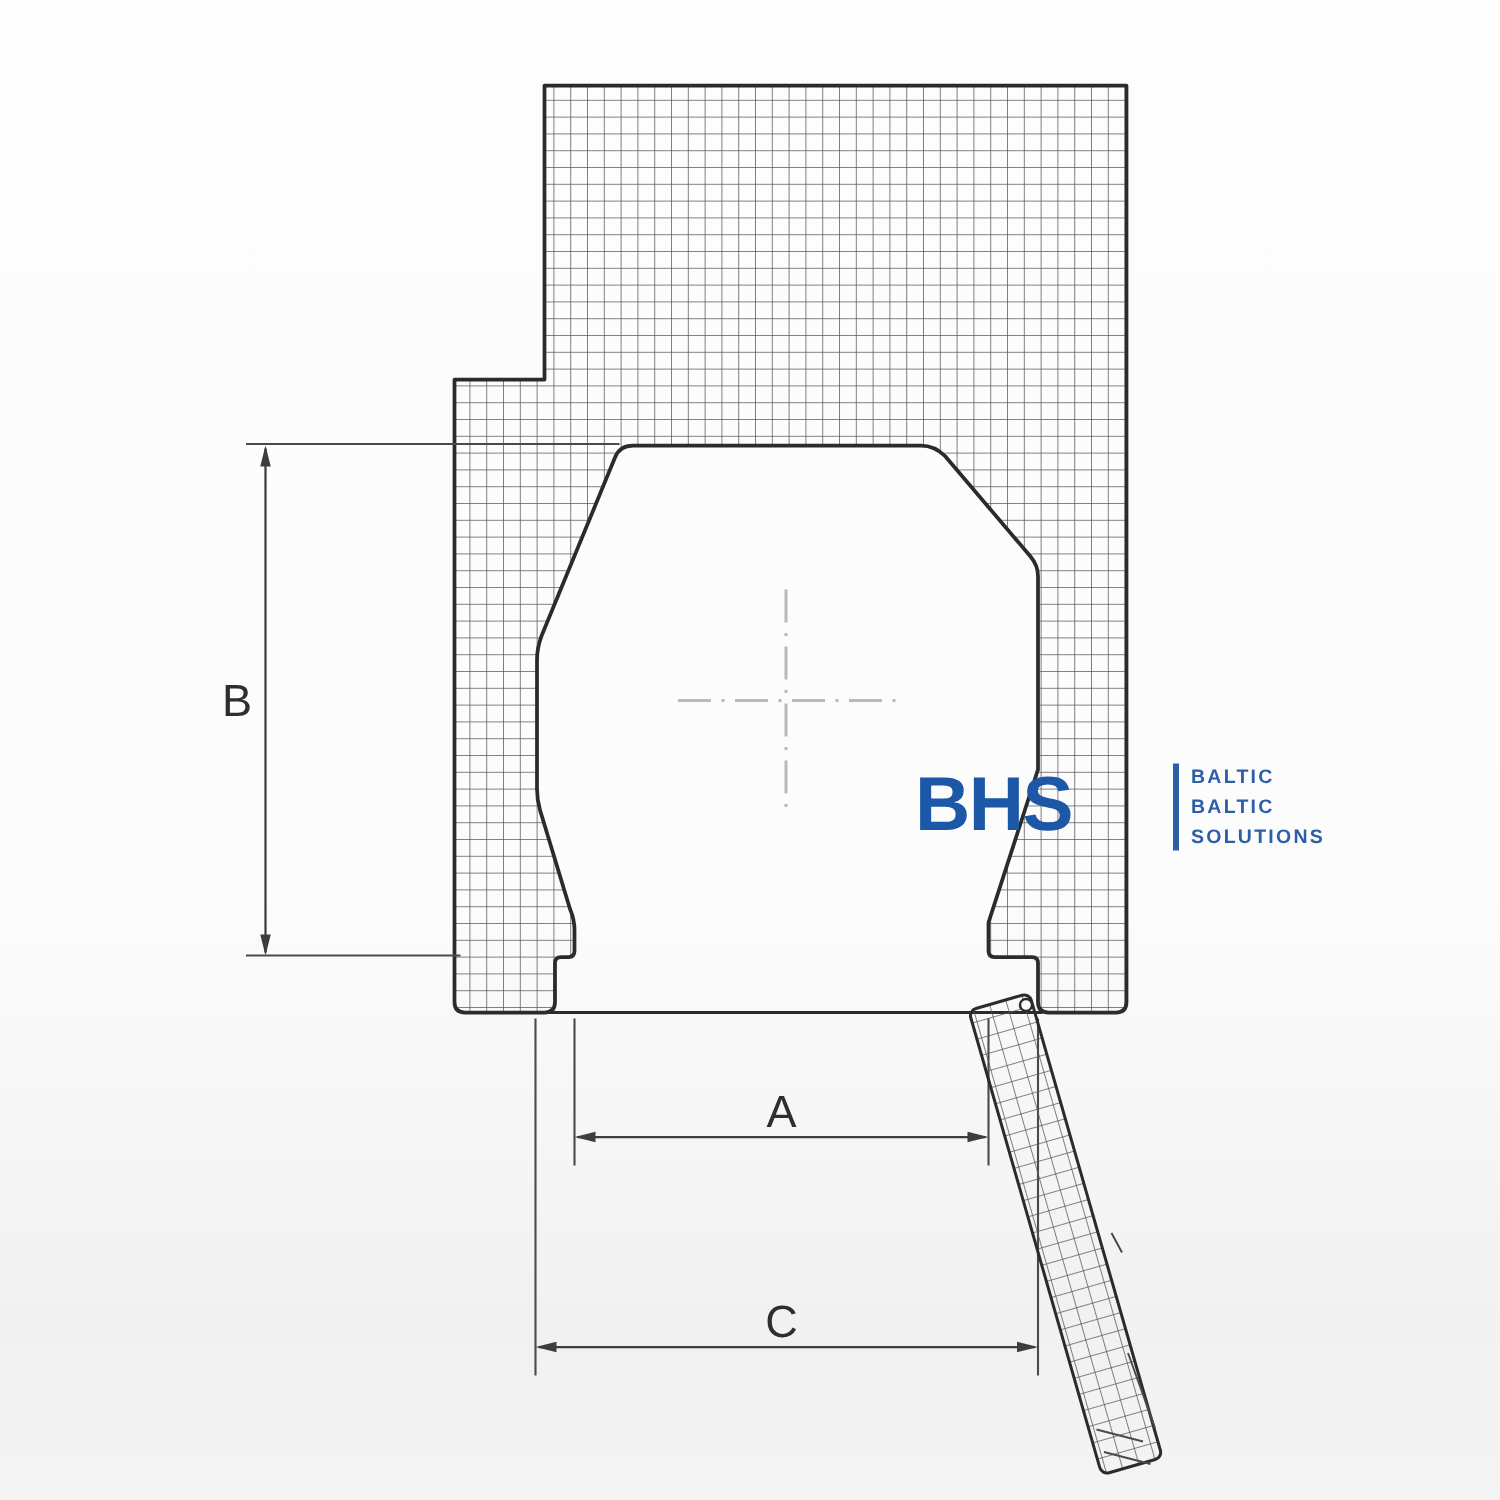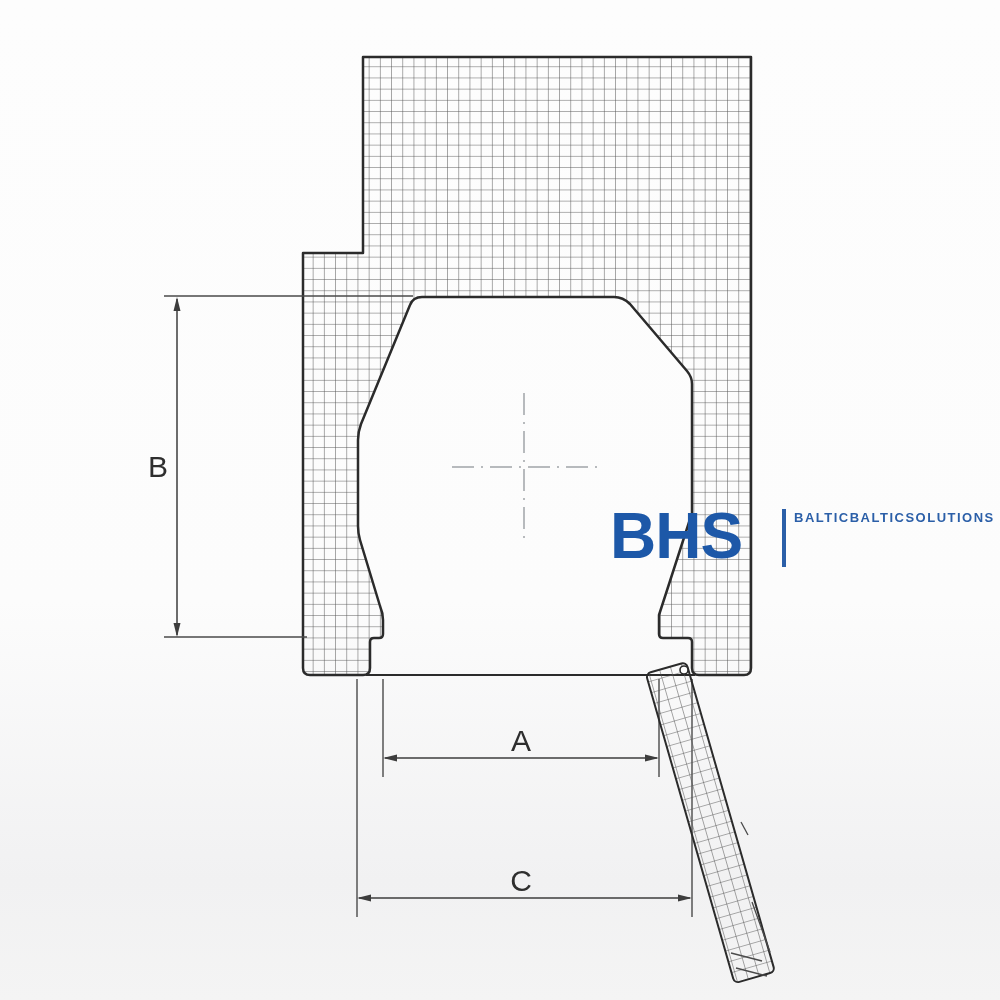--- a/index.html
+++ b/index.html
@@ -21,33 +21,33 @@
     fill:#2e2e2e;
   }
   
   .logo{
     position:absolute;
     left:610px;top:505px;
     width:300px;height:66px;
   }
   .logo-acronym{
     position:absolute;left:0;top:0;
-    font-size:64px;font-weight:bold;
+    font-size:51px;font-weight:bold;
     line-height:62px;
     letter-spacing:-1px;
     color:#1d58a8;
   }
   .logo-bar{
     position:absolute;left:172px;top:4px;
     width:4px;height:58px;
     background:#2b5fa8;
   }
   .logo-lines{
     position:absolute;left:184px;top:3px;
-    display:flex;
+    display:flex;flex-direction:column;
   }
   .logo-line{
     font-size:13px;font-weight:bold;
     letter-spacing:1.5px;
     line-height:20px;
     color:#2b5fa8;
     white-space:nowrap;
   }
 </style>
 </head>

